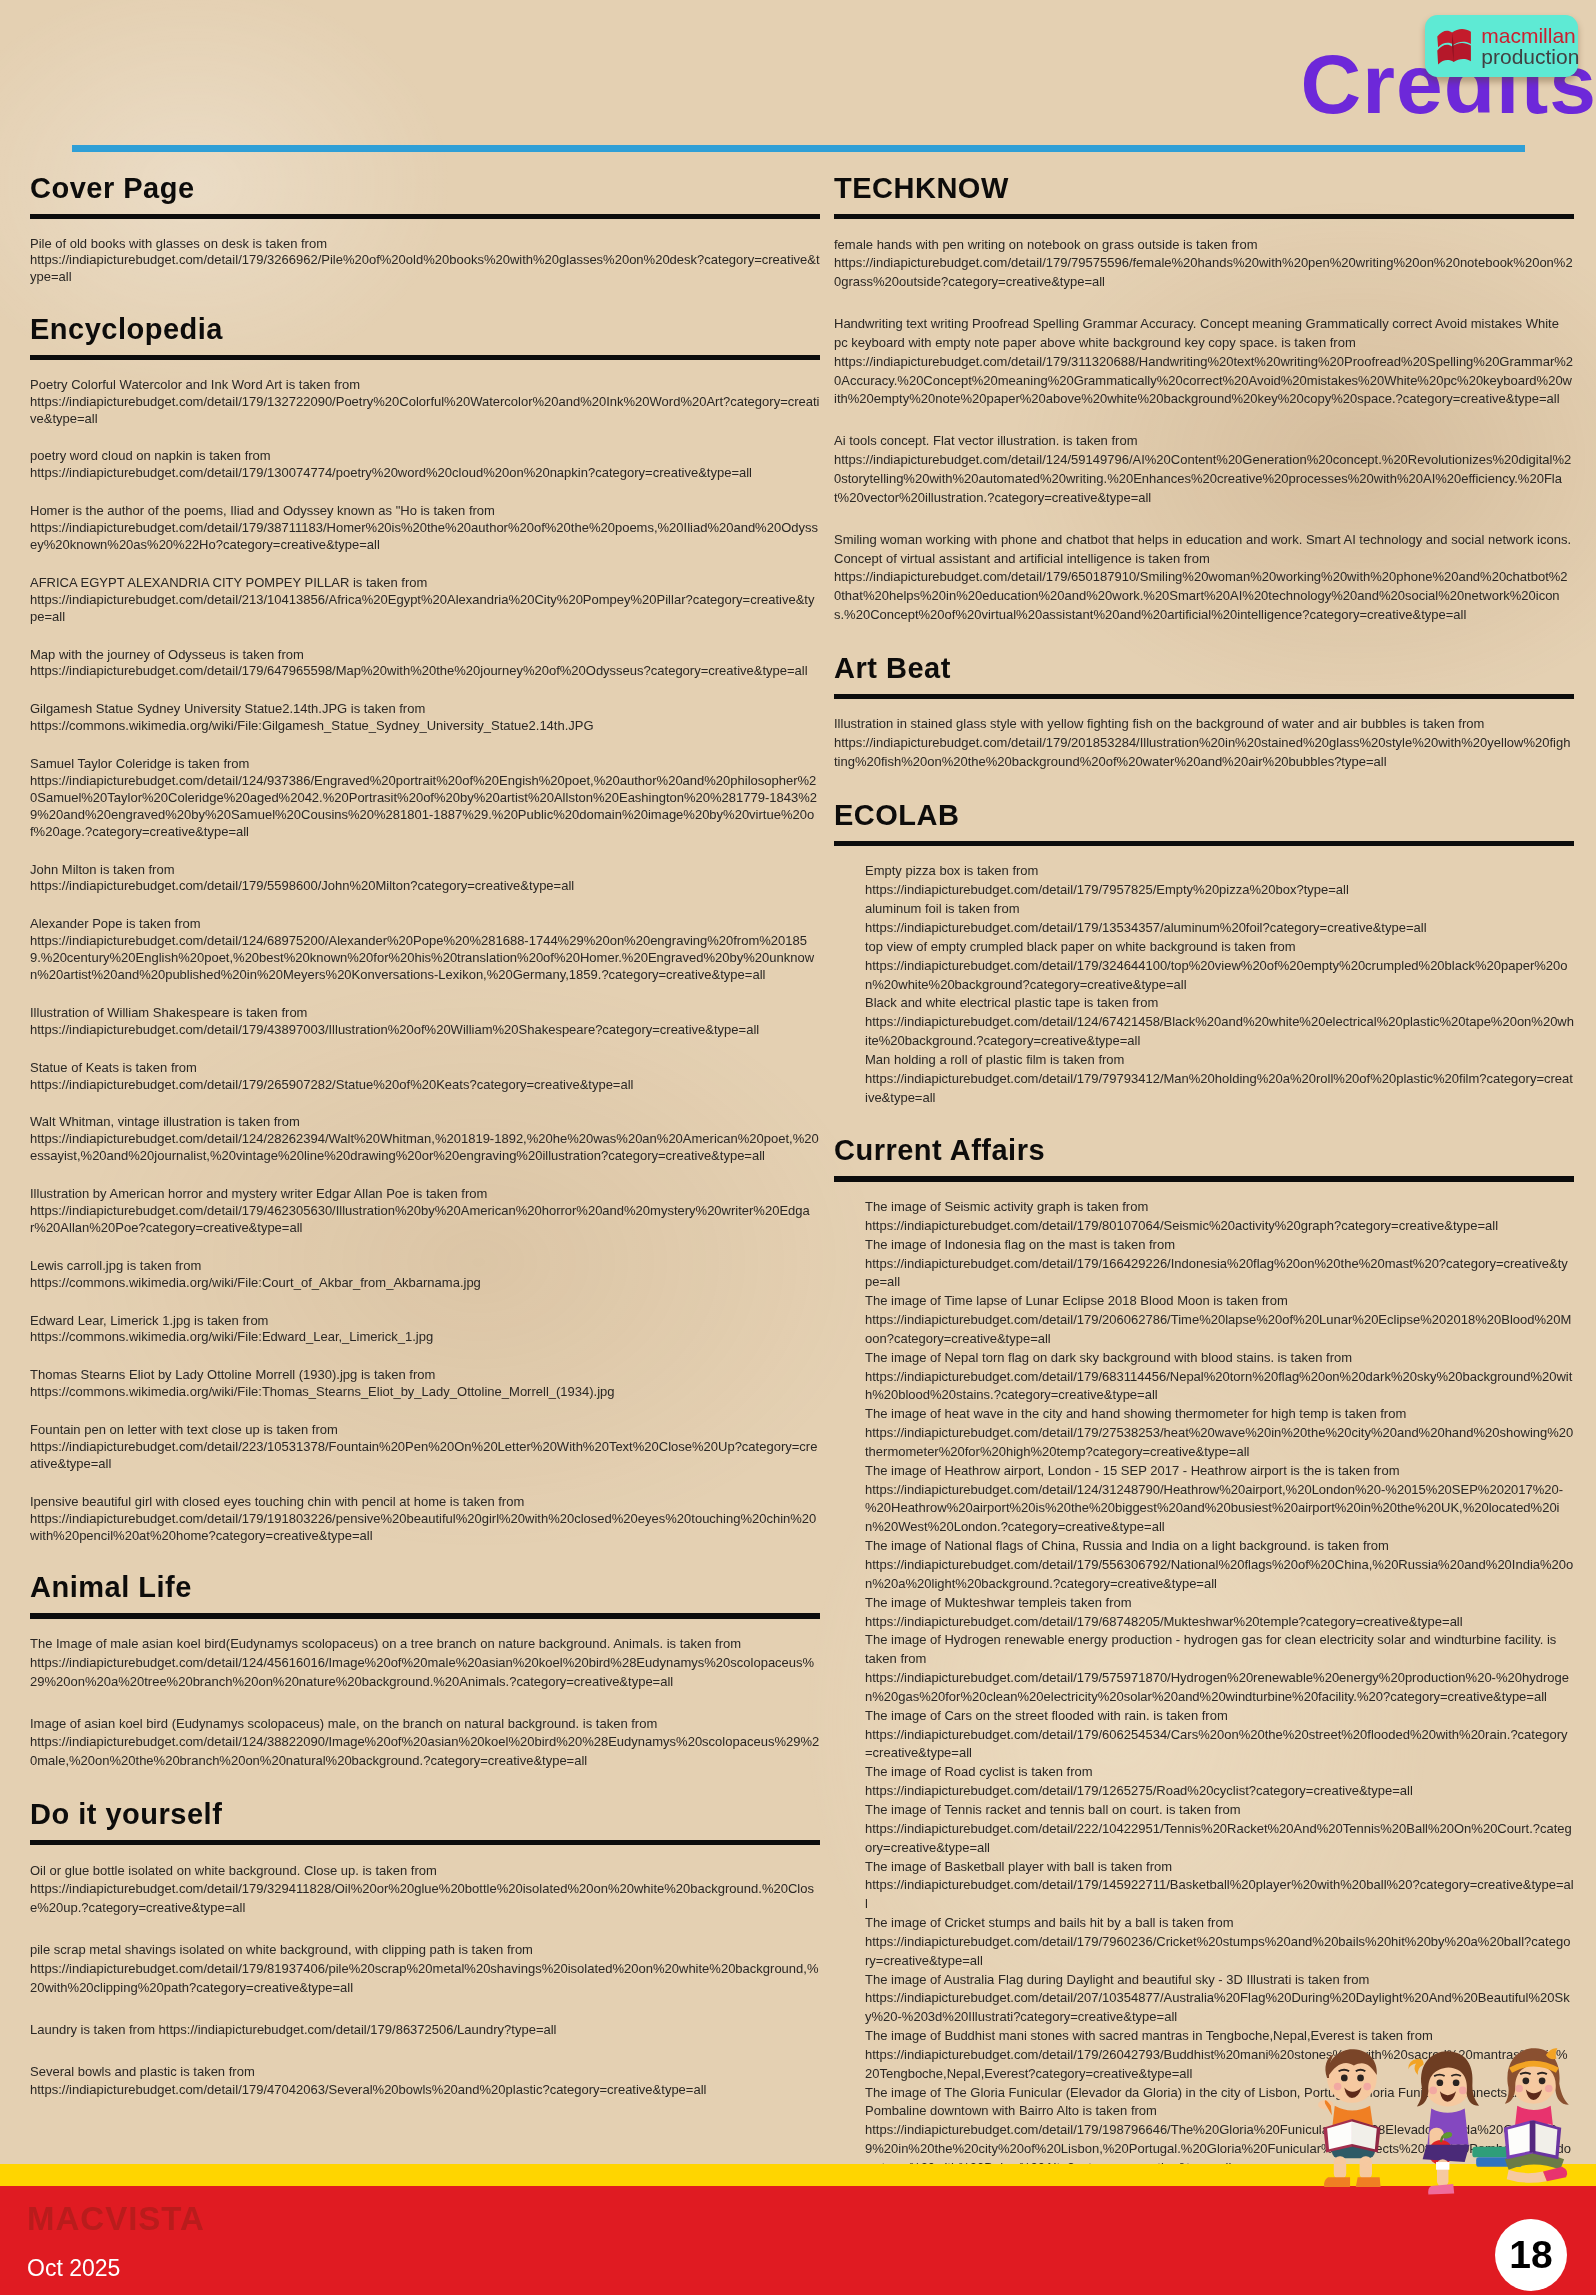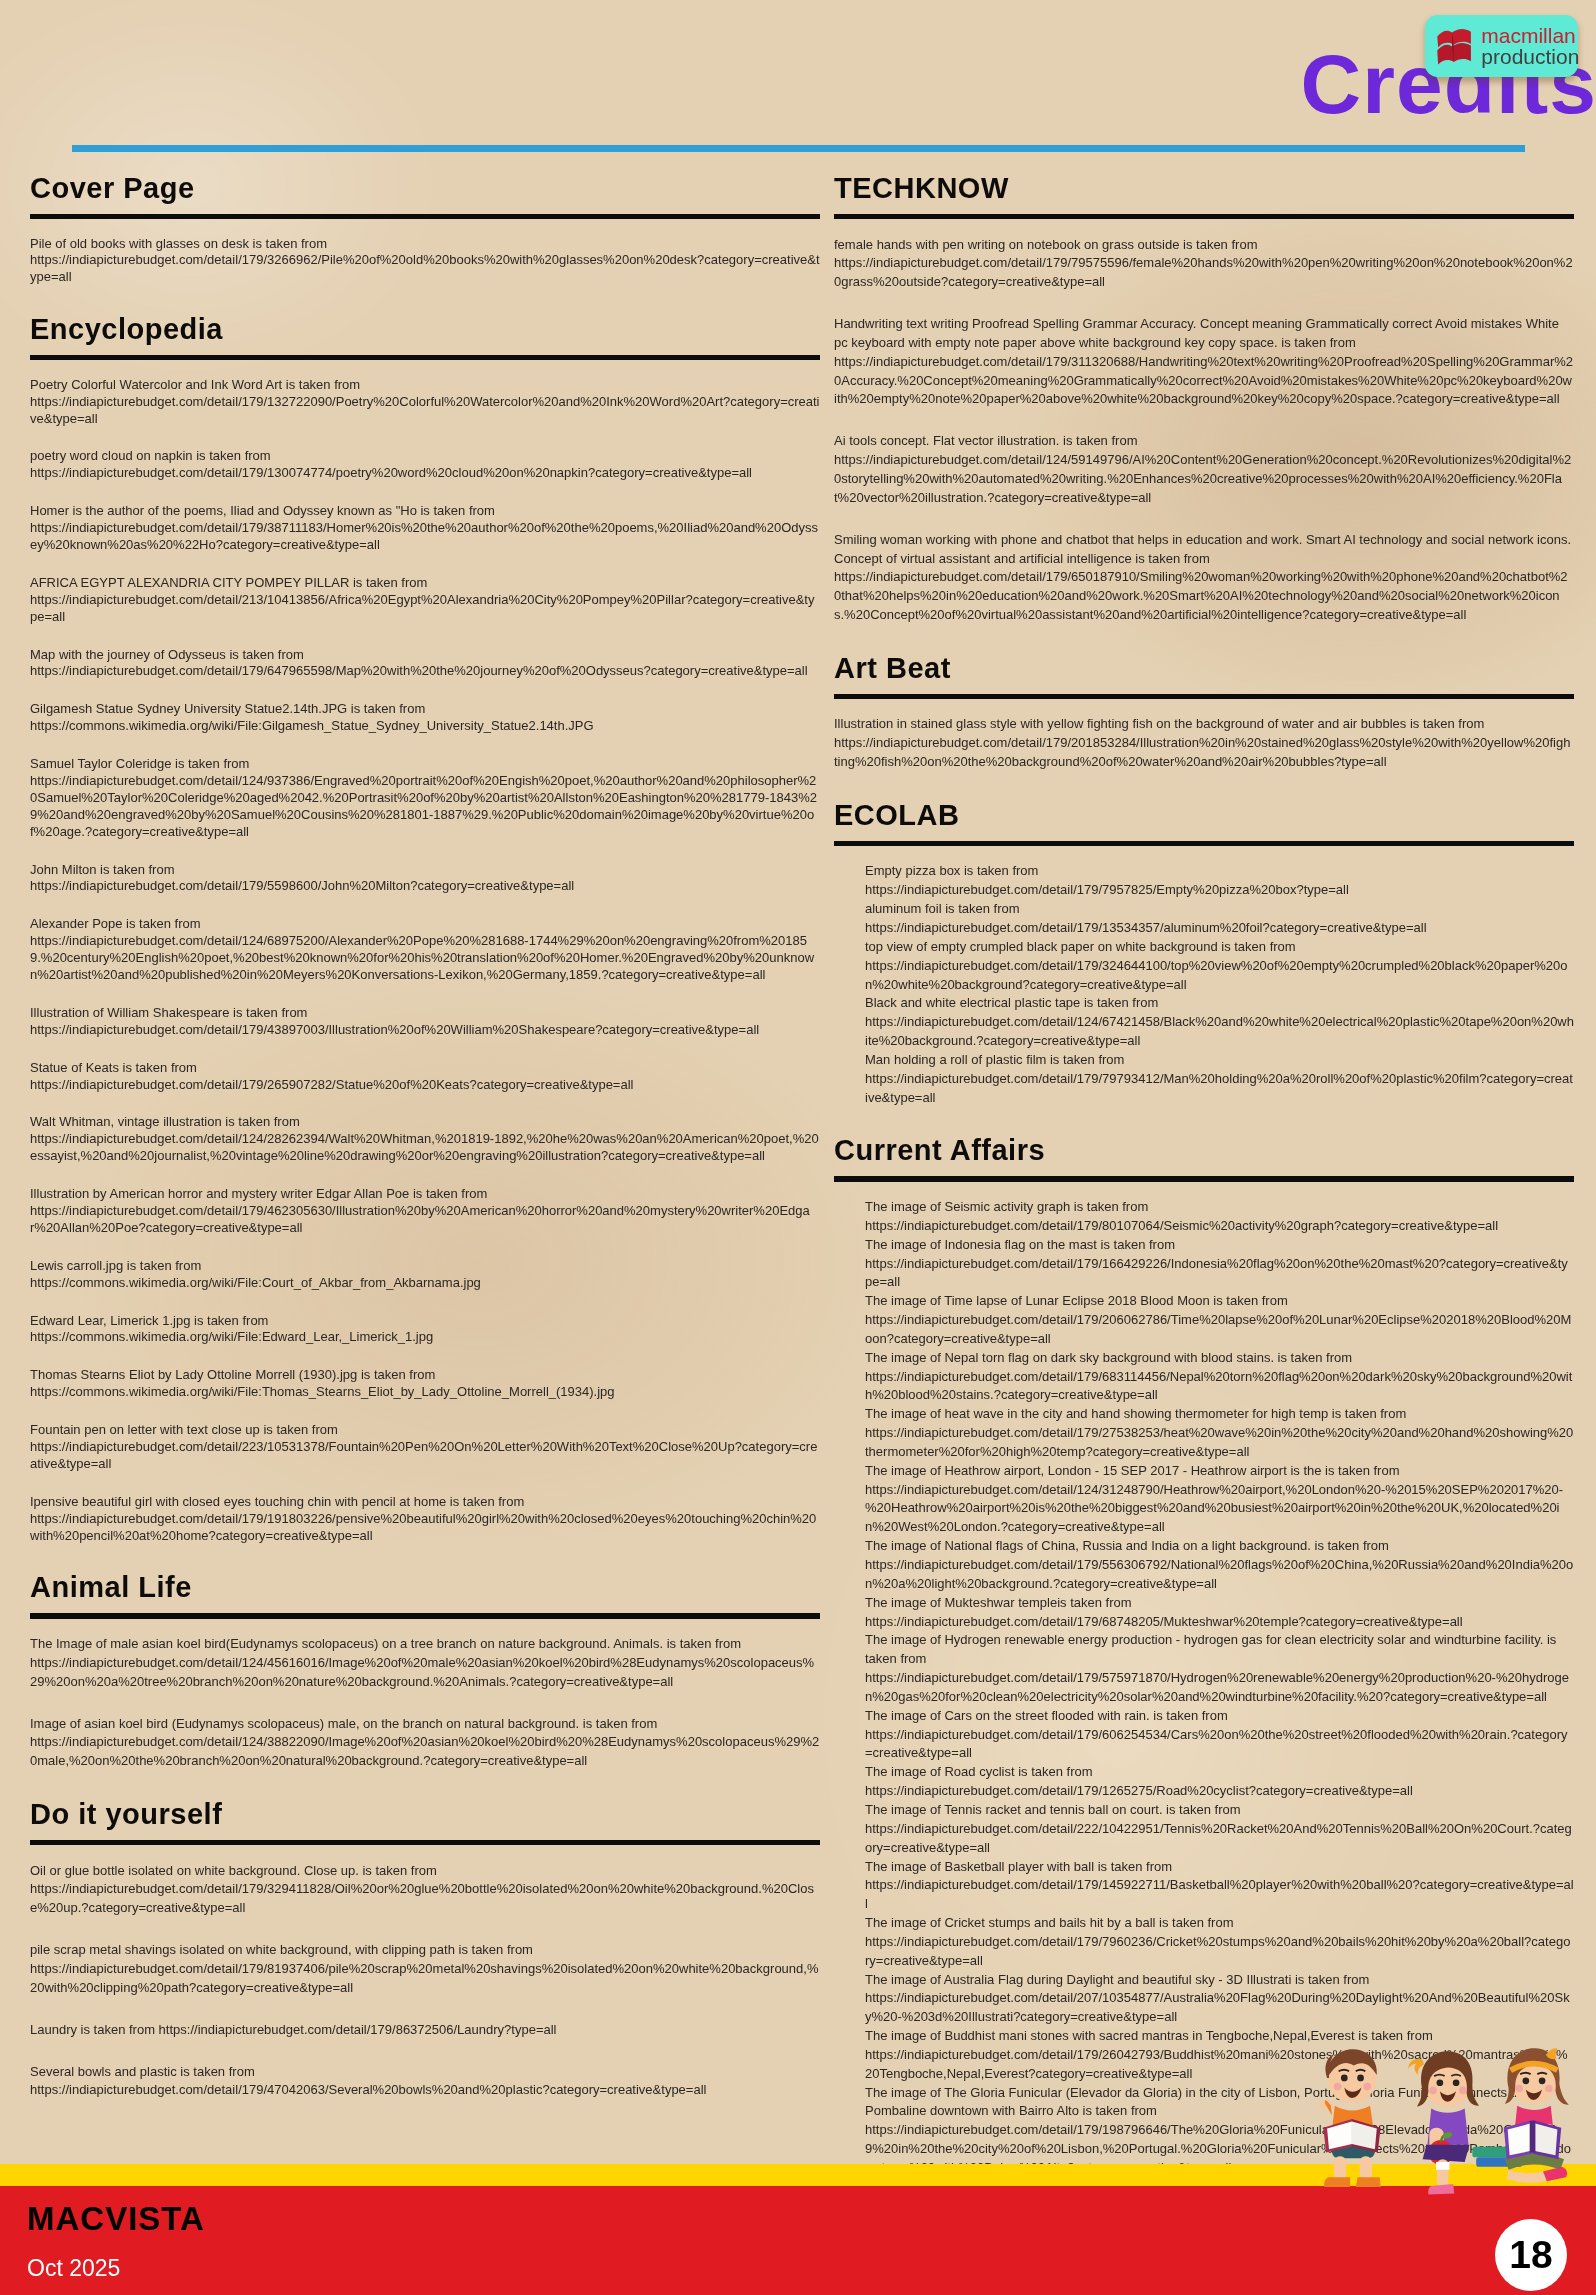--- a/index.html
+++ b/index.html
@@ -36,21 +36,21 @@
   .section{margin-bottom:28px;}
   .section-heading{font-size:29px;font-weight:800;color:#0d0c0b;letter-spacing:0.5px;line-height:1.05;}
   .heading-rule{height:5.3px;background:#0c0c0c;margin:10.5px 0 16.3px 0;}
   .entry{margin-bottom:23px;font-size:13px;line-height:1.45;color:#2a2724;}
   .entry .url{word-break:break-all;}
   .section.dense .entry{margin-bottom:21px;line-height:1.3;}
   .section.flow .entry{margin-bottom:0;margin-left:31px;}
   
   .footer-yellow{position:absolute;left:0;bottom:109px;width:100%;height:21.6px;background:#ffd500;}
   .footer-red{position:absolute;left:0;bottom:0;width:100%;height:109px;background:#e01b22;}
-  .footer-magazine{position:absolute;left:27px;bottom:57px;font-size:33px;font-weight:800;color:#000000;letter-spacing:1px;}
+  .footer-magazine{position:absolute;left:27px;bottom:57px;font-size:33px;font-weight:800;color:#b91c1c;letter-spacing:1px;}
   .footer-issue{position:absolute;left:27px;bottom:13.4px;font-size:23px;font-weight:400;color:#ffffff;}
   .page-circle{
     position:absolute;right:30px;bottom:3.8px;width:72px;height:72px;border-radius:50%;
     background:#ffffff;display:flex;align-items:center;justify-content:center;
     font-size:39px;font-weight:800;color:#000000;
   }
   .kids-illustration{position:absolute;right:5.7px;bottom:89px;width:287px;height:172px;}
 </style>
 </head>
 <body>

